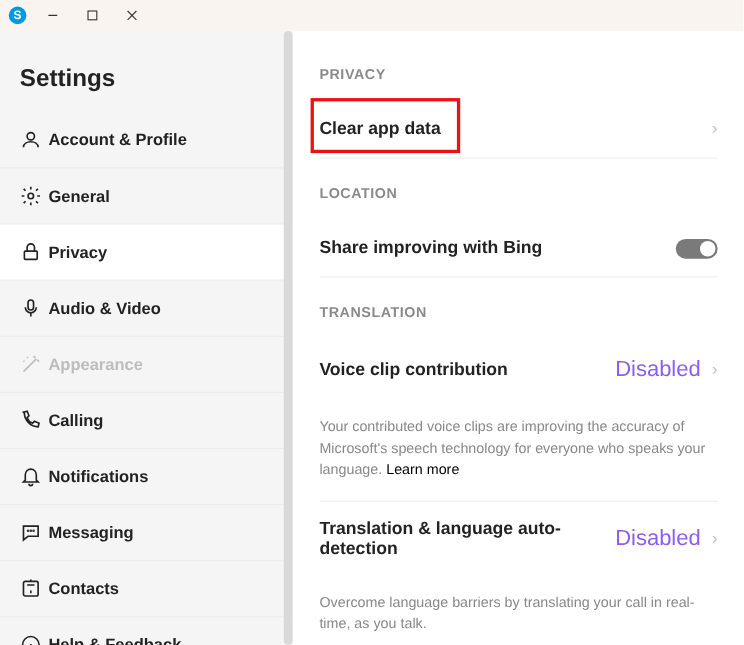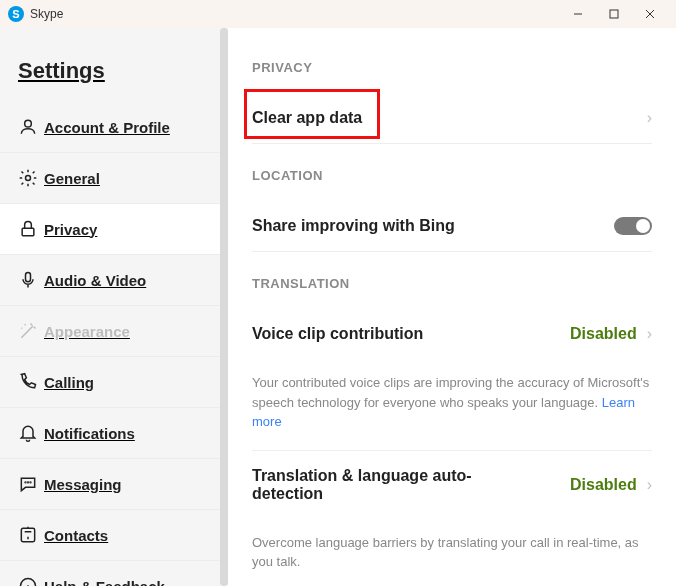--- a/index.html
+++ b/index.html
@@ -3,50 +3,49 @@
 <meta charset="utf-8">
 <style>
 * { margin: 0; padding: 0; box-sizing: border-box; font-family: -apple-system, "Segoe UI", sans-serif; }
 body { width: 676px; height: 586px; background: #fff; overflow: hidden; }
 .titlebar { height: 28px; background: #faf4f0; display: flex; align-items: center; padding: 0 8px; }
 .titlebar .app-icon { width: 16px; height: 16px; border-radius: 50%; background: #0099e6; color: #fff; font-size: 11px; font-weight: bold; display: flex; align-items: center; justify-content: center; margin-right: 6px; }
 .titlebar .title { font-size: 12px; color: #333; flex: 1; }
 .titlebar .win-btn { width: 36px; height: 28px; display: flex; align-items: center; justify-content: center; cursor: pointer; }
 .titlebar .win-btn svg { stroke: #333; fill: none; }
 .main { display: flex; height: calc(100% - 28px); }
-.sidebar { width: 228px; background: #f5f5f5; position: relative; overflow-y: auto; text-decoration: underline; }
+.sidebar { width: 266px; background: #f5f5f5; position: relative; overflow-y: auto; }
 .sidebar::after { content:""; position:absolute; right:0; top:0; width:8px; height:100%; background:#d9d9d9; border-radius:4px; }
 .sidebar-header { font-size: 22px; font-weight: 700; color: #222; padding: 30px 18px 18px; }
 .side-item { display: flex; align-items: center; padding: 15px 18px; gap: 6px; color: #222; font-size: 15px; font-weight: 600; border-bottom: 1px solid #ececec; cursor: pointer; }
 .side-item.active { background: #fff; border-left: 0; }
 .side-item.dim { color: #bdbdbd; }
 .side-item .icon { width: 20px; height: 20px; display: flex; align-items: center; justify-content: center; flex-shrink: 0; }
 .side-item .icon svg { stroke: currentColor; fill: none; stroke-width: 1.8; }
 .content { flex: 1; padding: 32px 24px 0 24px; overflow-y: auto; }
 .section-label { font-size: 13px; font-weight: 600; letter-spacing: 0.5px; color: #8a8a8a; margin-bottom: 18px; margin-top: 24px; }
 .section-label:first-child { margin-top: 0; }
 .setting-row { display: flex; align-items: center; justify-content: space-between; padding: 16px 0; border-bottom: 1px solid #eee; cursor: pointer; }
 .setting-row .row-label { font-size: 16px; font-weight: 700; color: #222; }
 .setting-row .row-right { display: flex; align-items: center; gap: 10px; }
-.setting-row .status { font-size: 16px; color: #4d7c0f; font-weight: 700; }
+.setting-row .status { font-size: 20px; color: #8b5cf6; font-weight: 400; }
 .chevron { color: #c3c3c3; }
 .desc { font-size: 13px; color: #888; line-height: 1.5; padding: 14px 0 18px; border-bottom: 1px solid #eee; }
-.desc .link { color: #3b82f6; }
+.desc .link { color: #000000; }
 .highlight { position: relative; }
 .highlight::after { content:""; position:absolute; left:-8px; top:-4px; width:130px; height:44px; border:3px solid #e11; pointer-events:none; }
 .toggle { width: 38px; height: 18px; border-radius: 9px; background: #7a7a7a; position: relative; }
 .toggle::after { content:""; position:absolute; right:2px; top:2px; width:14px; height:14px; border-radius:50%; background:#fff; }
 .no-border { border-bottom: none; gap: 44px; }
 </style>
 </head>
 <body>
 
 <div class="titlebar">
   <div class="app-icon">S</div>
-  <div class="title">Skype</div>
   <div class="win-btn">
       <svg width="10" height="10">
         <line x1="1" y1="5" x2="9" y2="5"></line>
       </svg>
     </div>
   <div class="win-btn">
       <svg width="10" height="10">
         <rect x="1" y="1" width="8" height="8"></rect>
       </svg>
     </div>

